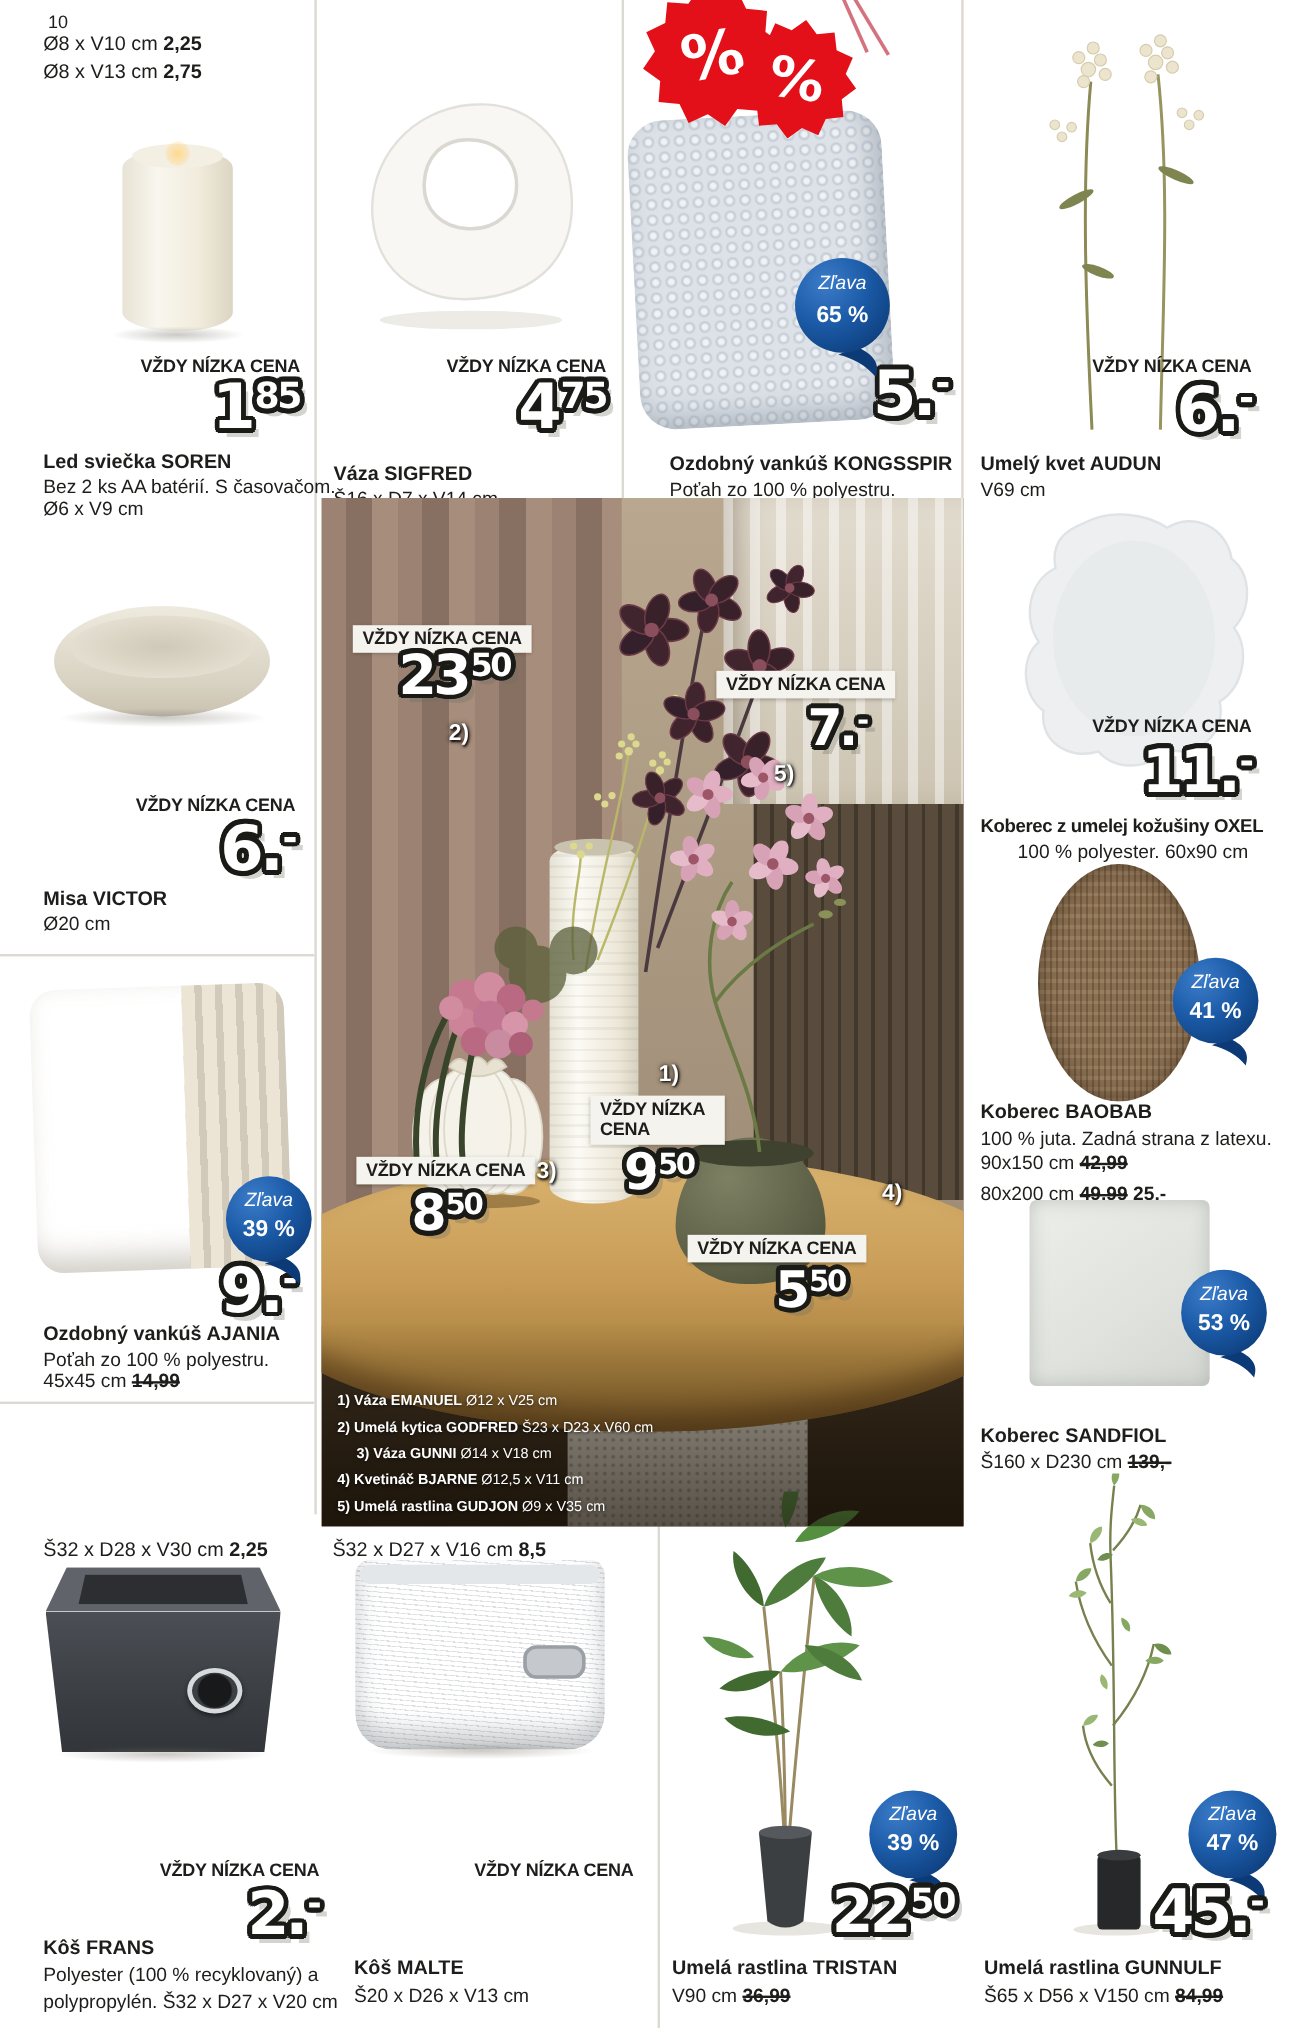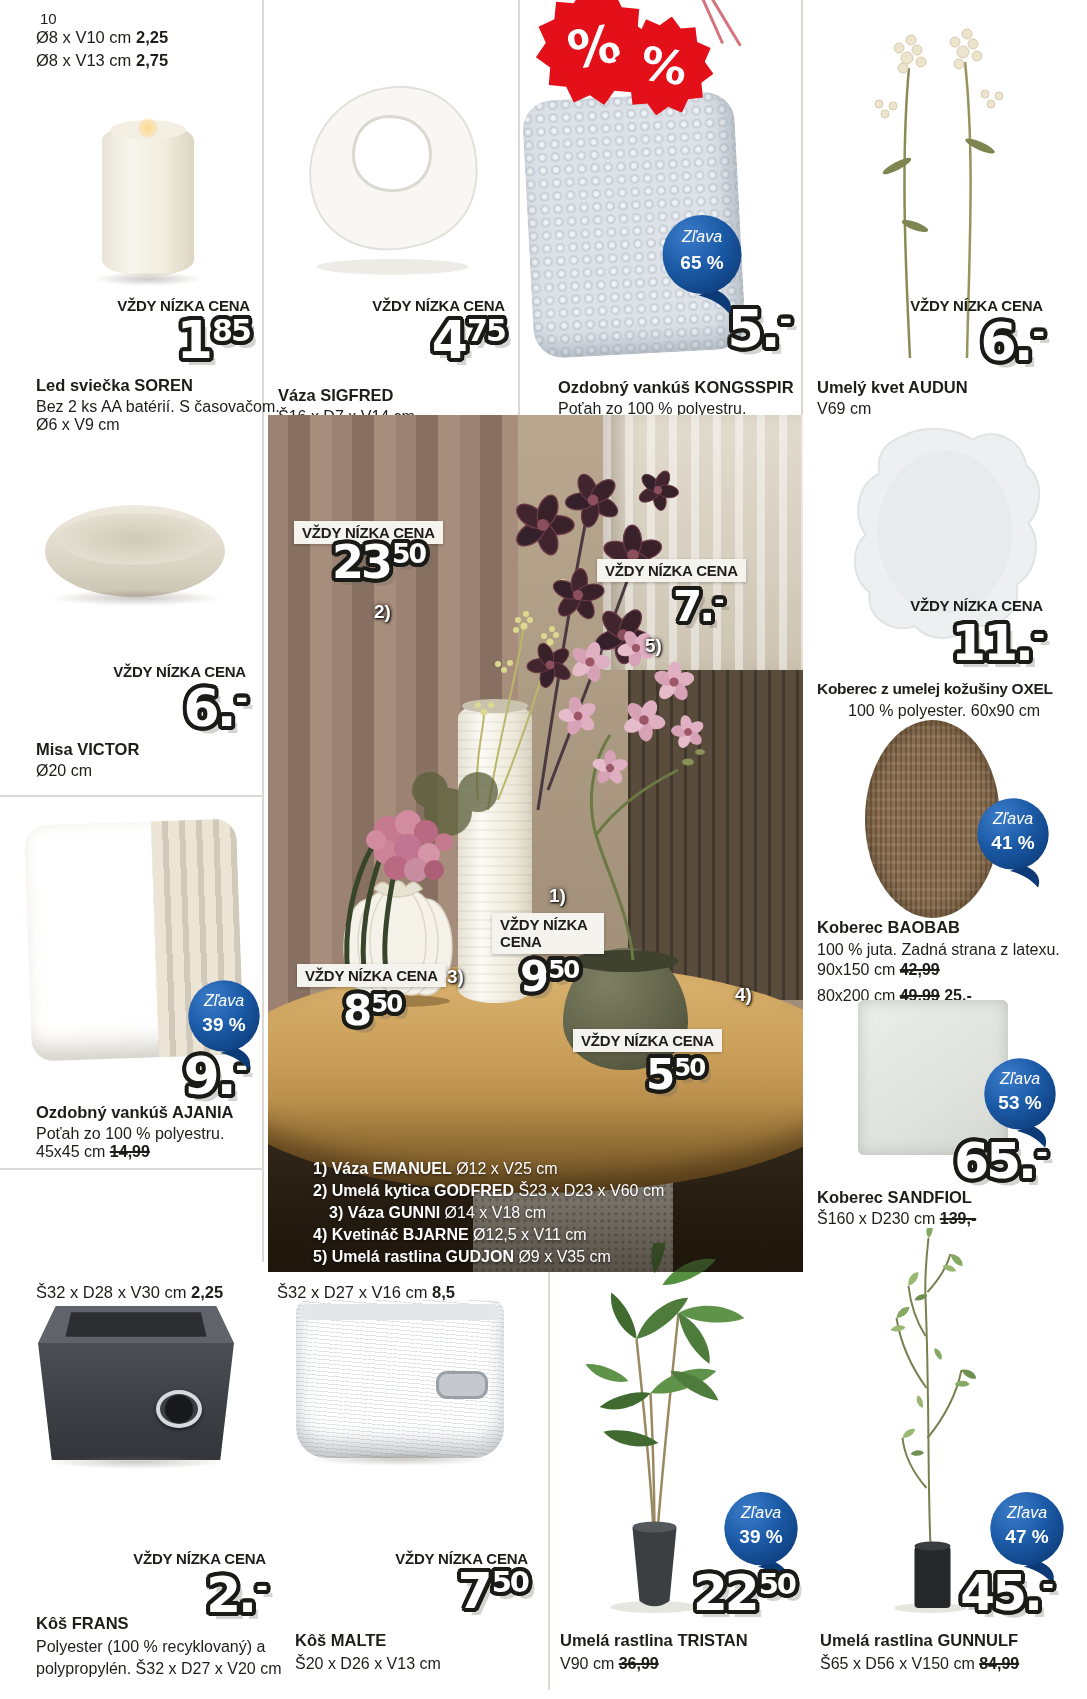--- a/index.html
+++ b/index.html
@@ -31,22 +31,22 @@
   .pbadge{position:absolute;background:#e31019;display:flex;align-items:center;justify-content:center;z-index:8;
     clip-path:polygon(100% 50%,89.6% 60.6%,93.3% 75%,79% 79%,75% 93.3%,60.6% 89.6%,50% 100%,39.4% 89.6%,25% 93.3%,21% 79%,6.7% 75%,10.4% 60.6%,0% 50%,10.4% 39.4%,6.7% 25%,21% 21%,25% 6.7%,39.4% 10.4%,50% 0%,60.6% 10.4%,75% 6.7%,79% 21%,93.3% 25%,89.6% 39.4%);}
   .pc{color:#fff;font-weight:700;font-size:46px;font-family:"DejaVu Sans",sans-serif;}
   .string{position:absolute;width:3px;background:#d4737e;transform-origin:top center;z-index:7;}
   .photo{position:absolute;left:268px;top:415px;width:535px;height:857px;overflow:hidden;background:#97826d;}
   .plbl{position:absolute;background:#f5f3ee;color:#1d1d1b;font-weight:700;font-size:15px;
         padding:3px 8px;letter-spacing:-0.2px;line-height:1.15;z-index:12;box-shadow:0 1px 3px rgba(0,0,0,.25);}
   .marker{position:absolute;color:#fff;font-weight:700;font-size:19px;z-index:12;
           text-shadow:0 0 4px rgba(0,0,0,.9),1px 1px 2px rgba(0,0,0,.9);}
   .pprice{z-index:12;}
-  .cap{position:absolute;color:#fff;font-size:16px;white-space:nowrap;z-index:13;
-       text-shadow:0 1px 3px rgba(0,0,0,.65);margin-left:32px;}
+  .cap{position:absolute;color:#fff;font-size:12px;white-space:nowrap;z-index:13;
+       text-shadow:0 1px 3px rgba(0,0,0,.65);}
   .cap b{font-weight:700;}
   .img{position:absolute;}
   .shadow{position:absolute;background:radial-gradient(ellipse at center,rgba(120,115,105,.38),rgba(120,115,105,0) 70%);border-radius:50%;}
 </style>
 </head>
 <body>
 
 <svg width="0" height="0" style="position:absolute">
   <defs>
     <radialGradient id="gb" cx="32%" cy="26%" r="90%">
@@ -409,22 +409,20 @@
               background:linear-gradient(145deg,#eceee9,#dfe2dd 60%,#d4d7d1);
               box-shadow:inset 0 0 14px rgba(150,155,148,.5);"></div>
   <div class="bubble" style="left:982px;top:1056px;width:76px;height:94px">
     <svg viewBox="0 0 100 122">
       <path d="M64 90 C 80 97 88 106 83 120 C 74 109 60 101 46 98 Z" fill="#0c3a77"></path>
       <circle cx="50" cy="49" r="47" fill="url(#gb)"></circle>
     </svg>
     <span class="bw">Zľava</span>
     <span class="bv">53 %</span>
   </div>
-  <div class="price ra" style="left:830px;top:1138px;width:216px;font-size:50px">
-    <span>65</span><span>.</span><span class="sup">-</span></div>
   <div class="name" style="left:817px;top:1188px">Koberec SANDFIOL</div>
   <div class="desc" style="left:817px;top:1209px">
     <span>Š160 x D230 cm</span>&nbsp;<span class="old">139,-</span></div>
 
   <div class="preline" style="left:36px;top:1283px">
     <span>Š32 x D28 x V30 cm</span>&nbsp;<b>2,25</b></div>
   <div class="img" style="left:38px;top:1306px;width:196px;height:154px">
     <div style="position:absolute;left:0;top:0;width:100%;height:24%;background:#60646a;
                 clip-path:polygon(9% 0,91% 0,100% 100%,0 100%)"></div>
     <div style="position:absolute;left:14%;top:4%;width:72%;height:16%;background:#2c2e31;
@@ -450,22 +448,20 @@
   <div class="img" style="left:296px;top:1300px;width:208px;height:158px;border-radius:12px 12px 30px 30px;
               background:linear-gradient(180deg,#d6d9dc,#babfc4);
               background-image:repeating-linear-gradient(95deg,rgba(255,255,255,.4) 0 2px,rgba(0,0,0,0) 2px 5px),
                                repeating-linear-gradient(5deg,rgba(120,128,135,.25) 0 1px,rgba(0,0,0,0) 1px 4px);
               box-shadow:inset 0 -14px 20px rgba(110,118,126,.4);">
     <div style="position:absolute;left:4px;top:4px;right:4px;height:16px;border-radius:8px;background:#e4e7e9;"></div>
     <div style="position:absolute;right:16px;top:45%;width:46px;height:22px;border:3px solid #9aa0a6;border-radius:11px;background:#c5c9cd;"></div>
   </div>
   <div class="shadow" style="left:306px;top:1452px;width:190px;height:14px"></div>
   <div class="lbl ra" style="left:295px;top:1550px;width:233px">VŽDY NÍZKA CENA</div>
-  <div class="price ra" style="left:295px;top:1568px;width:233px;font-size:50px">
-    <span>7</span><span></span><span class="sup">50</span></div>
   <div class="name" style="left:295px;top:1631px">Kôš MALTE</div>
   <div class="desc" style="left:295px;top:1654px">Š20 x D26 x V13 cm</div>
 
   <svg class="img" style="left:552px;top:1243px;width:205px;height:372px" viewBox="0 0 200 372">
     <ellipse cx="100" cy="364" rx="44" ry="6" fill="#e7e5e0"></ellipse>
     <g stroke="#9a8a62" stroke-width="2.5" fill="none">
       <path d="M100 302 C 96 230 90 170 82 96"></path>
       <path d="M102 302 C 108 220 116 150 124 70"></path>
       <path d="M100 302 C 100 240 98 190 96 150"></path>
     </g>

